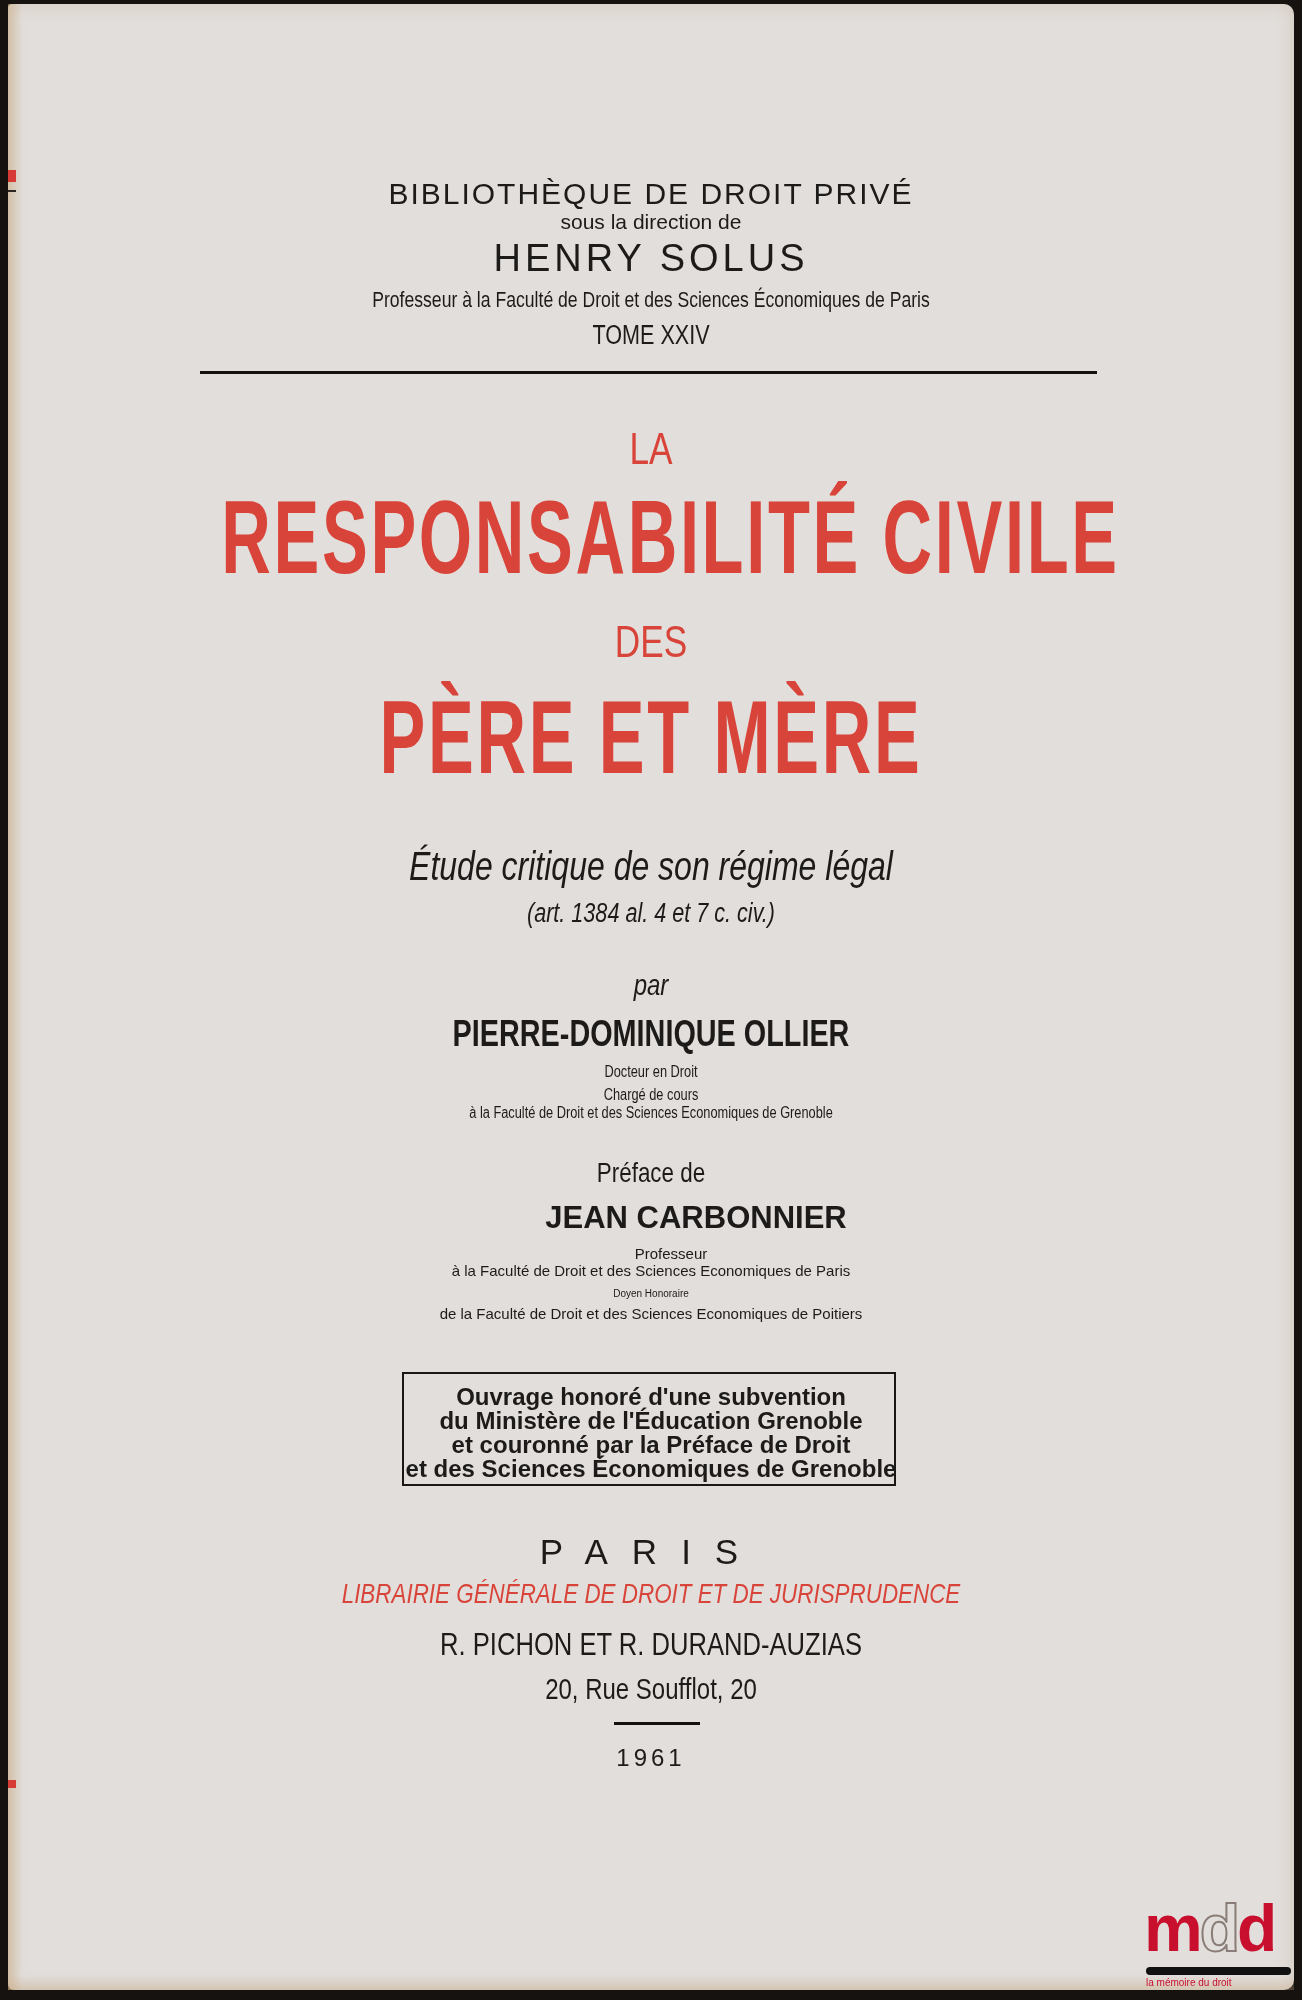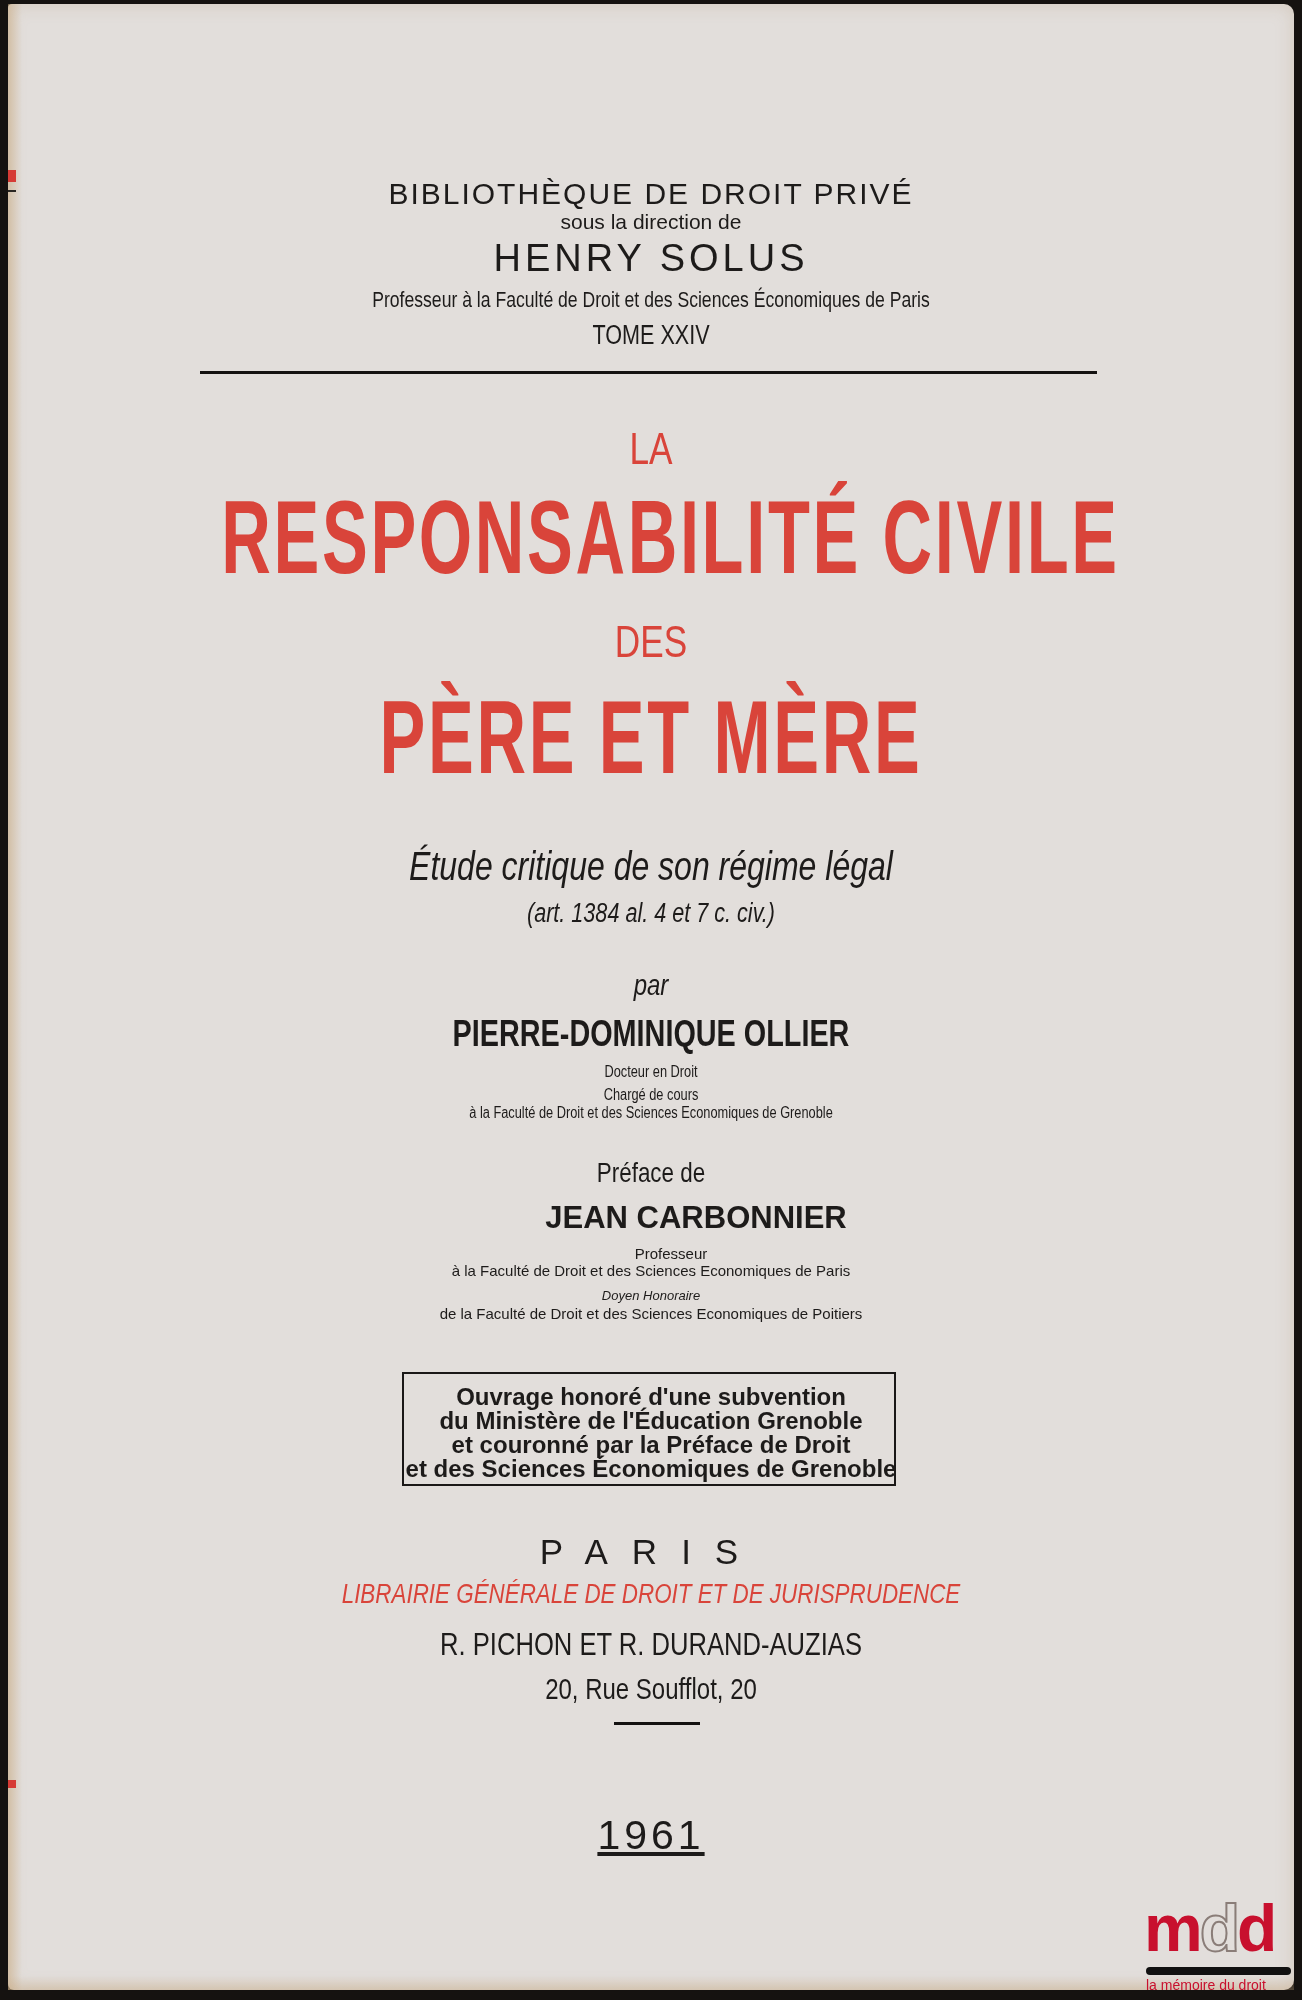--- a/index.html
+++ b/index.html
@@ -57,48 +57,48 @@
   .par { top: 968px; font-size: 30px; font-style: italic; }
   .author { top: 1013px; font-size: 36px; font-weight: bold; }
   .author-l1 { top: 1063px; font-size: 16px; }
   .author-l2 { top: 1086px; font-size: 16px; }
   .author-l3 { top: 1104px; font-size: 16px; }
 
   .preface-label { top: 1157px; font-size: 28px; }
   .prefacer { top: 1200px; font-size: 31px; font-weight: bold; padding-left: 45px; }
   .pref-l1 { top: 1245px; font-size: 15px; padding-left: 20px; }
   .pref-l2 { top: 1262px; font-size: 15px; }
-  .pref-l3 { top: 1288px; font-size: 13px; font-style: italic; }
+  .pref-l3 { top: 1288px; font-size: 10px; }
   .pref-l4 { top: 1305px; font-size: 15px; }
 
   .box {
     position: absolute; left: 402px; top: 1372px; width: 494px; height: 114px;
     border: 2px solid #1a1817; box-sizing: border-box;
   }
   .box-l { font-size: 24px; font-weight: bold; }
   .box-l1 { top: 1383px; }
   .box-l2 { top: 1407px; }
   .box-l3 { top: 1431px; }
   .box-l4 { top: 1455px; }
 
   .city { top: 1532px; font-size: 35px; letter-spacing: 24px; }
   .publisher { top: 1578px; font-size: 28px; font-style: italic; }
   .printers { top: 1626px; font-size: 32px; }
   .address { top: 1672px; font-size: 30px; }
   .rule2 { position: absolute; left: 614px; top: 1722px; width: 86px; height: 3px; background: #141211; }
-  .year { top: 1812px; font-size: 41px; letter-spacing: 4px; text-decoration: underline; }
+  .year { top: 1744px; font-size: 24px; letter-spacing: 4px; }
 
   .logo { position: absolute; left: 1140px; top: 1895px; width: 160px; height: 100px; }
   .logo-mdd {
     position: absolute; left: 4px; top: 0; font-size: 66px; font-weight: bold; color: #c8102e;
     letter-spacing: -3px; line-height: 1;
   }
   .logo-mdd .hollow { color: transparent; -webkit-text-stroke: 2px #8a7d78; }
   .logo-bar { position: absolute; left: 6px; top: 72px; width: 145px; height: 8px; background: #111; border-radius: 4px; }
-  .logo-tag { position: absolute; left: 6px; top: 82px; font-size: 14px; color: #c8102e; white-space: nowrap; }
+  .logo-tag { position: absolute; left: 6px; top: 82px; font-size: 10px; color: #c8102e; white-space: nowrap; }
 </style>
 </head>
 <body>
 
 <div class="page">
   <div class="edge-left"></div>
   <div class="edge-bottom"></div>
   <div class="spine-mark red" style="top:166px;height:12px;"></div>
   <div class="spine-mark dark" style="top:186px;"></div>
   <div class="spine-mark red" style="top:1776px;height:8px;"></div>

